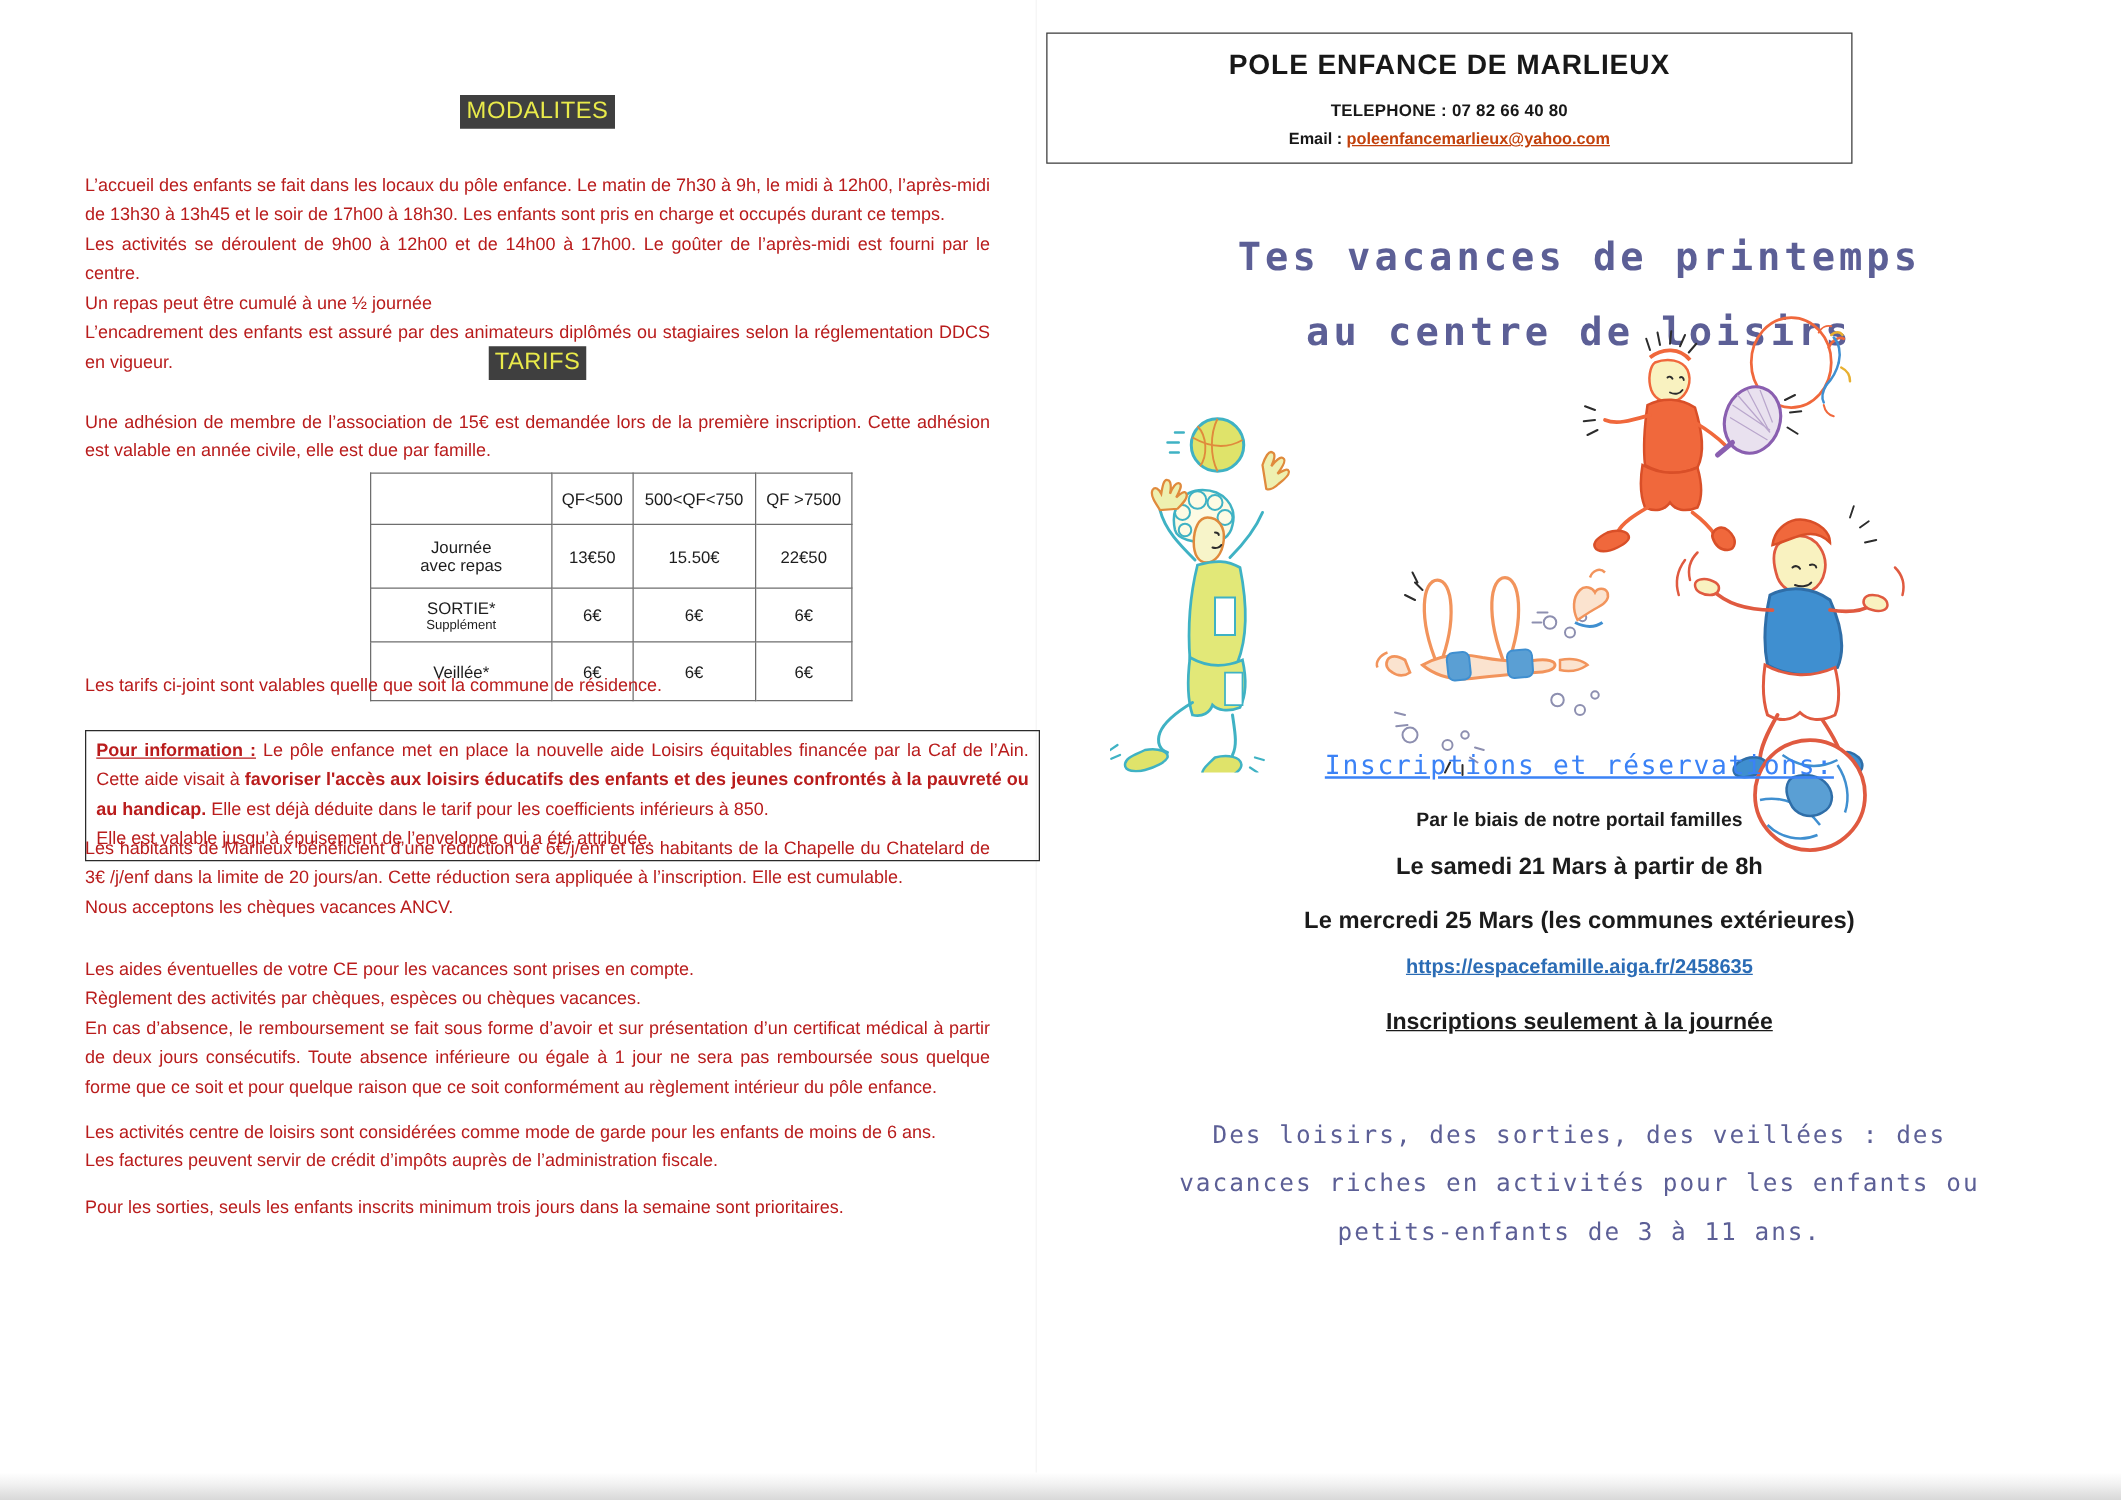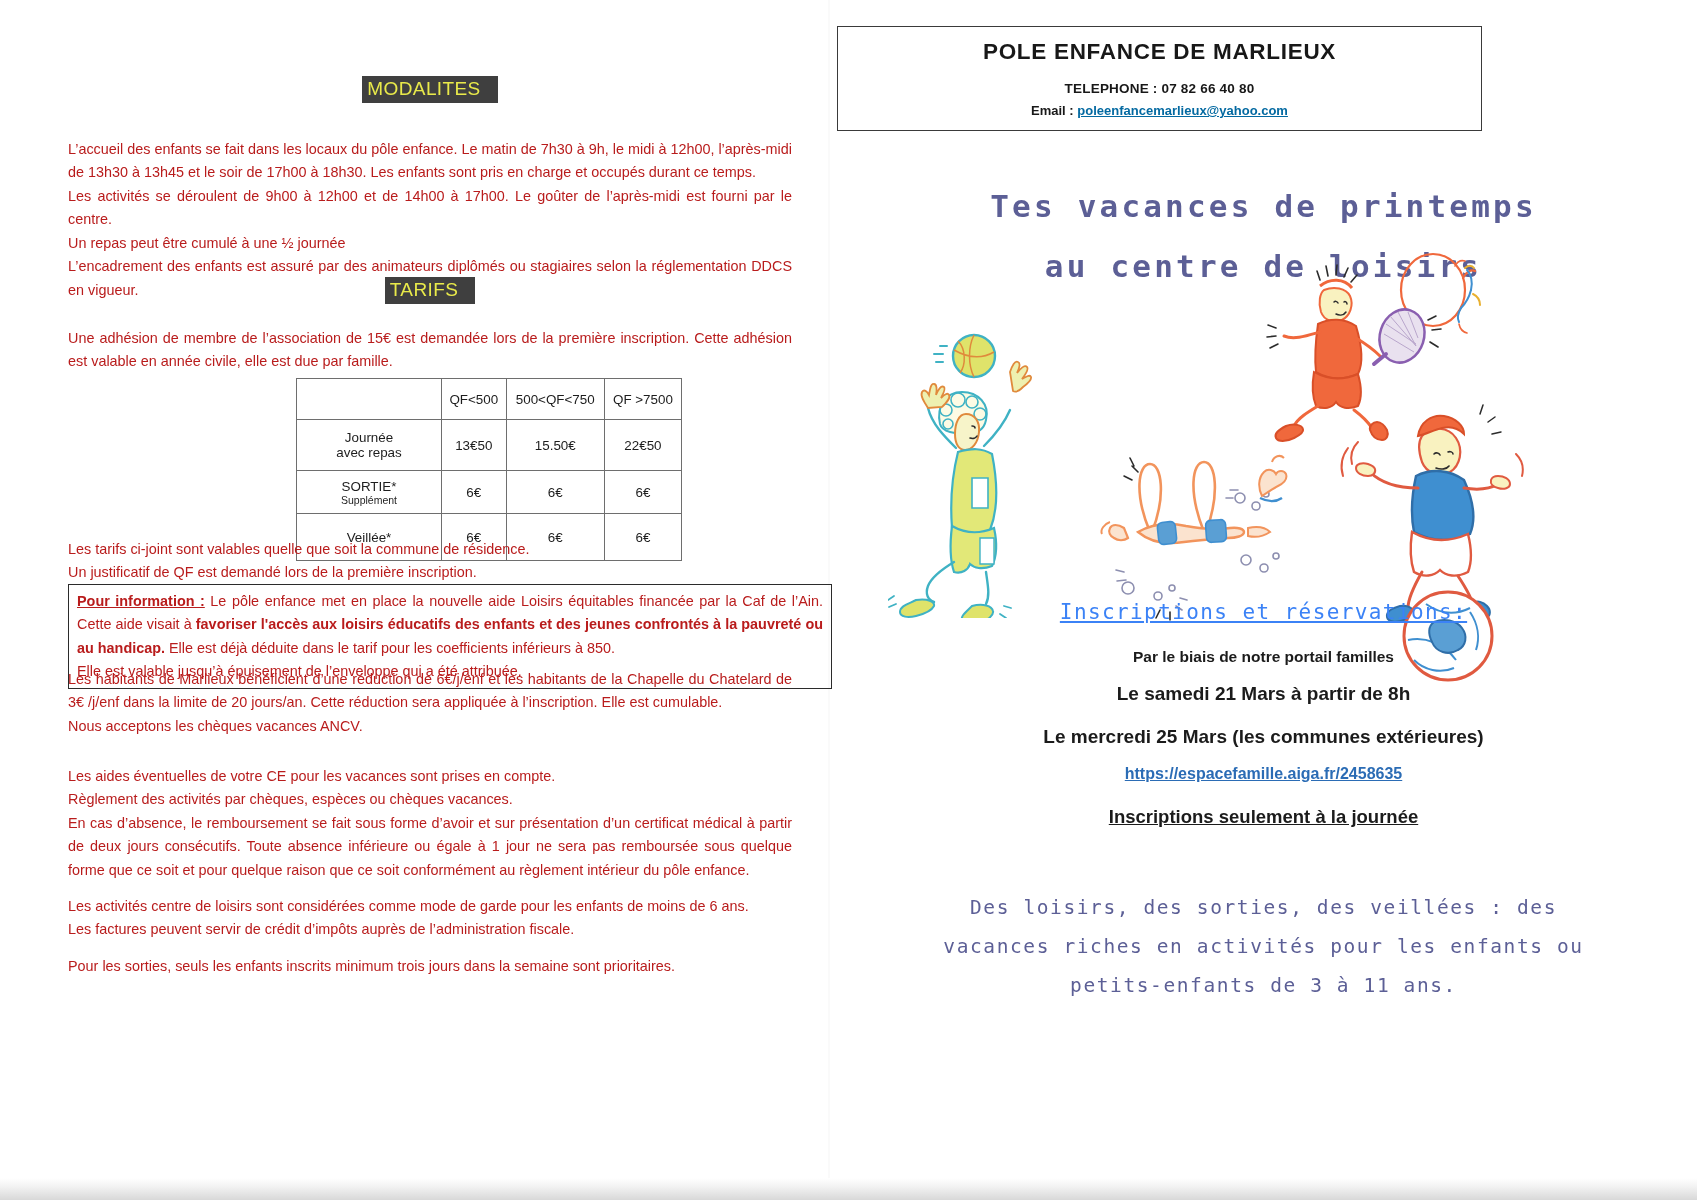--- a/index.html
+++ b/index.html
@@ -44,21 +44,21 @@
   .section-head {
     text-align: center;
     margin: 0;
   }
   .section-head span {
     display: inline-block;
     background: #3f3f3f;
     color: #e9ea4a;
     font-size: 19px;
     letter-spacing: 0.4px;
-    padding: 2px 17px 3px 5px;
+    padding: 2px 5px 3px 5px;
     font-family: "Liberation Sans", sans-serif;
   }
   .body-text {
     font-size: 14.4px;
     line-height: 1.63;
     color: #b91c1c;
     text-align: justify;
     font-family: "Liberation Sans", sans-serif;
   }
   .body-text p { margin: 0; }
@@ -124,21 +124,21 @@
     color: #181818;
     letter-spacing: 0.2px;
     margin-bottom: 7px;
   }
   .contact-mail {
     font-size: 13px;
     font-weight: bold;
     color: #181818;
   }
   .contact-mail a {
-    color: #0369a1;
+    color: #c2410c;
     text-decoration: underline;
     text-align: right;
   }
 
   .mono-title {
     position: absolute;
     left: 0; right: 0;
     text-align: center;
     font-family: "DejaVu Sans Mono", monospace;
     color: #5c5f96;
@@ -254,21 +254,20 @@
           <td>6€</td>
           <td>6€</td>
           <td>6€</td>
         </tr>
       </tbody>
     </table>
   </div>
 
   <div class="lp-block body-text" style="top:538px;">
     <p>Les tarifs ci-joint sont valables quelle que soit la commune de résidence.</p>
-    <p>Un justificatif de QF est demandé lors de la première inscription.</p>
   </div>
 
   <div class="lp-block info-box body-text" style="top:584px; width:764px;">
     <p>
       <span class="u">Pour information :</span><span> Le pôle enfance met en place la nouvelle aide Loisirs équitables financée par la Caf de l’Ain. Cette aide visait à </span><b>favoriser l'accès aux loisirs éducatifs des enfants et des jeunes confrontés à la pauvreté ou au handicap.</b><span> Elle est déjà déduite dans le tarif pour les coefficients inférieurs à 850.</span>
     </p>
     <p>Elle est valable jusqu’à épuisement de l’enveloppe qui a été attribuée.</p>
   </div>
 
   <div class="lp-block body-text" style="top:668px;">

